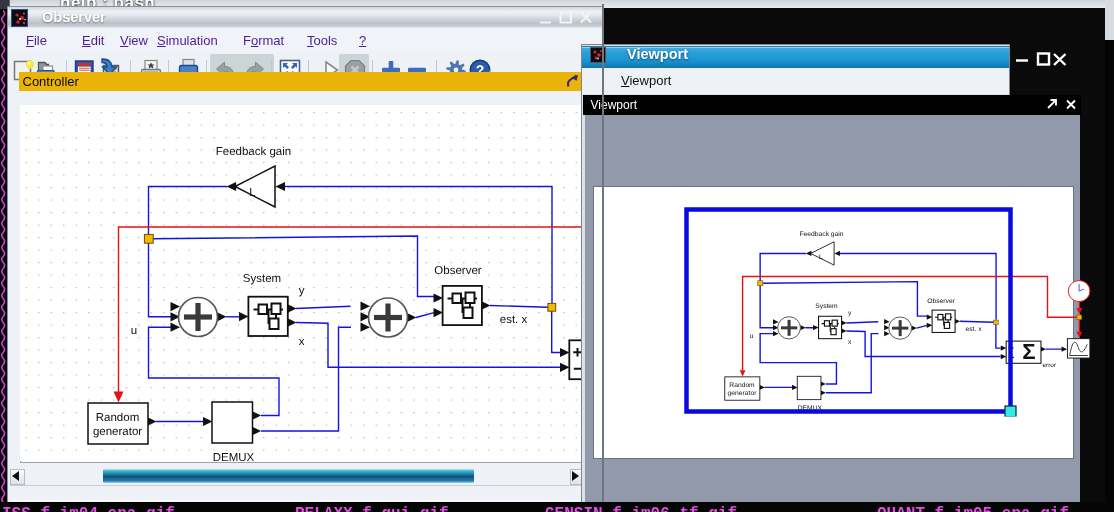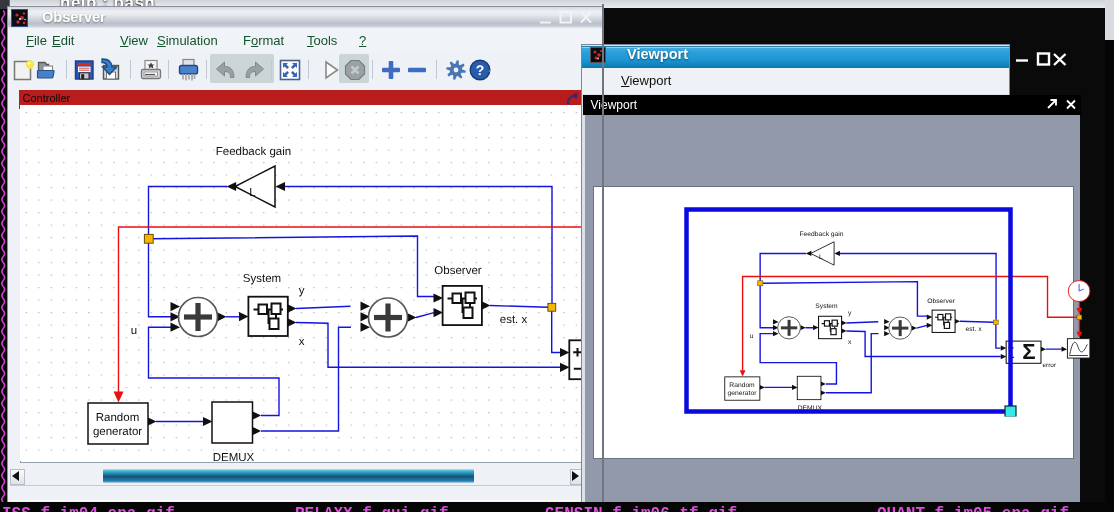--- a/index.html
+++ b/index.html
@@ -7,30 +7,30 @@
 #helptitle{left:60px;top:-7px;width:300px;color:#fff;font-weight:bold;font-size:17px;letter-spacing:2.5px;
 text-shadow:0 1px 2px #333,0 0 2px #555;letter-spacing:.5px;}
 #helpicon{left:0;top:0;width:9px;height:9px;background:#34383e;border-right:1px solid #666;}
 
 #lwin{left:8px;top:6.5px;width:594px;height:495px;background:#eef1f5;box-shadow:0 0 0 1px #8a919c;}
 #ltitle{left:0;top:0;width:100%;height:21.5px;
 background:linear-gradient(180deg,#d4d8de 0%,#eef0f4 22%,#e6e9ee 38%,#cfd4dc 58%,#bcc2cc 78%,#c2c8d1 88%,#e4e7ec 100%);}
 #licon{left:2.5px;top:2px;width:15px;height:16px;background:#0b0d18;border:1px solid #3b4f86;}
 #ltext{left:34px;top:2.5px;color:#fff;font-weight:bold;font-size:14.5px;text-shadow:0 1px 2px #777;}
 
-#lmenu{left:0;top:21.5px;width:100%;height:24px;background:#f0f3f7;font-size:13px;color:#14532d;}
+#lmenu{left:0;top:21.5px;width:100%;height:24px;background:#f0f3f7;font-size:13px;color:#4c1d95;}
 #lmenu > span{position:absolute;top:5px;}
 .u{text-decoration:underline;}
 
 #ltool{left:0;top:45.5px;width:100%;height:33px;background:#eef1f5;}
 .sep{position:absolute;top:8px;width:1px;height:19px;background:#c2c8cf;}
 .ticon{position:absolute;top:4.5px;width:26px;height:26px;}
 .presstile{position:absolute;top:2px;height:29px;background:#ccd5d6;border-radius:2px;}
 
-#chead{left:10.5px;top:83px;width:583px;height:19.5px;background:#b91c1c;color:#0a0a0a;font-size:11px;}
+#chead{left:10.5px;top:65px;width:583px;height:19.5px;background:#eab308;color:#0a0a0a;font-size:13px;}
 #canvasbox{left:11.5px;top:98px;width:560px;height:356px;background:#fff;border:1px solid #98a2ae;}
 
 #vsb{left:578px;top:99.5px;width:14px;height:358px;background:#eef1f6;}
 #hsb{left:1.5px;top:462px;width:575px;height:14px;background:#eef1f6;}
 .sbtn{position:absolute;background:linear-gradient(#fafbfc,#dfe3e8);border:1px solid #b8bec6;
 display:flex;align-items:center;justify-content:center;font-size:8px;color:#111;}
 #vthumb{left:0px;top:89px;width:14px;height:254px;
 background:linear-gradient(90deg,#d0dde4 0%,#3cb4d4 14%,#1a90b4 32%,#174e74 54%,#1a6f9e 72%,#1f82b6 86%,#c6d2dc 100%);border-radius:1px;}
 #hthumb{left:93px;top:0px;width:371px;height:14px;
 background:linear-gradient(#d0dde4 0%,#3cb4d4 14%,#1a90b4 32%,#174e74 54%,#1a6f9e 72%,#1f82b6 86%,#c6d2dc 100%);border-radius:1px;}
@@ -83,21 +83,21 @@
   <div class="abs" id="ltext">Observer</div>
   <svg class="abs" width="70" height="23" style="left:527px;top:-1px">
     <g stroke="#f2f3f5" stroke-width="2" fill="none">
       <path d="M5,16.5 h11"></path>
       <rect x="25.5" y="6" width="10.5" height="10.5"></rect>
       <path d="M46,6 l10,10.5 M56,6 l-10,10.5"></path>
     </g>
   </svg>
   <div class="abs" id="lmenu">
     <span style="left:18px"><span class="u">F</span>ile</span>
-    <span style="left:44px"><span class="u">E</span>dit</span>
+    <span style="left:74px"><span class="u">E</span>dit</span>
     <span style="left:112px"><span class="u">V</span>iew</span>
     <span style="left:149px"><span class="u">S</span>imulation</span>
     <span style="left:235px">F<span class="u">o</span>rmat</span>
     <span style="left:299px"><span class="u">T</span>ools</span>
     <span style="left:351px"><span class="u">?</span></span>
   </div>
   <div class="abs" id="ltool">
     <div class="presstile" style="left:202px;width:64px"></div>
     <div class="presstile" style="left:331px;width:30px"></div>
     <div class="sep" style="left:58px"></div>

